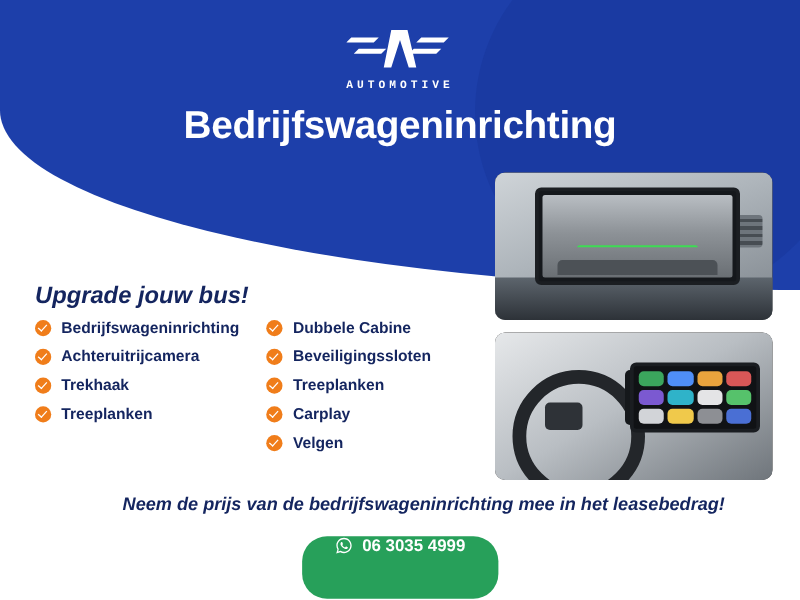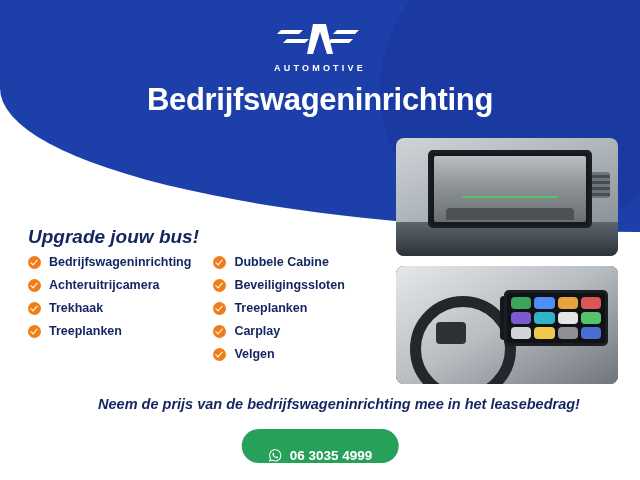--- a/index.html
+++ b/index.html
@@ -61,20 +61,21 @@
     width: 86px;
     height: 40px;
   }
   .logo-sub {
     display: block;
     font-size: 9px;
     letter-spacing: 3.2px;
     font-weight: bold;
     color: #ffffff;
     margin-top: 1px;
+    font-family: Liberation Mono, monospace;
   }
 
   .headline {
     position: absolute;
     left: 0;
     right: 0;
     top: 82px;
     text-align: center;
     color: #ffffff;
     font-size: 31px;
@@ -282,24 +283,24 @@
   }
   .cta {
     position: absolute;
     left: 50%;
     top: 429px;
     transform: translateX(-50%);
     background: #27a05a;
     color: #ffffff;
     border: none;
     border-radius: 20px;
-    height: 34px;
+    height: 50px;
     padding: 0 26px;
     display: flex;
-    align-items: flex-end;
+    align-items: flex-start;
     gap: 7px;
     font-size: 13.5px;
     font-weight: bold;
     font-family: "Liberation Sans", sans-serif;
     cursor: pointer;
   }
   .wa {
     width: 15px;
     height: 15px;
     flex: 0 0 auto;

